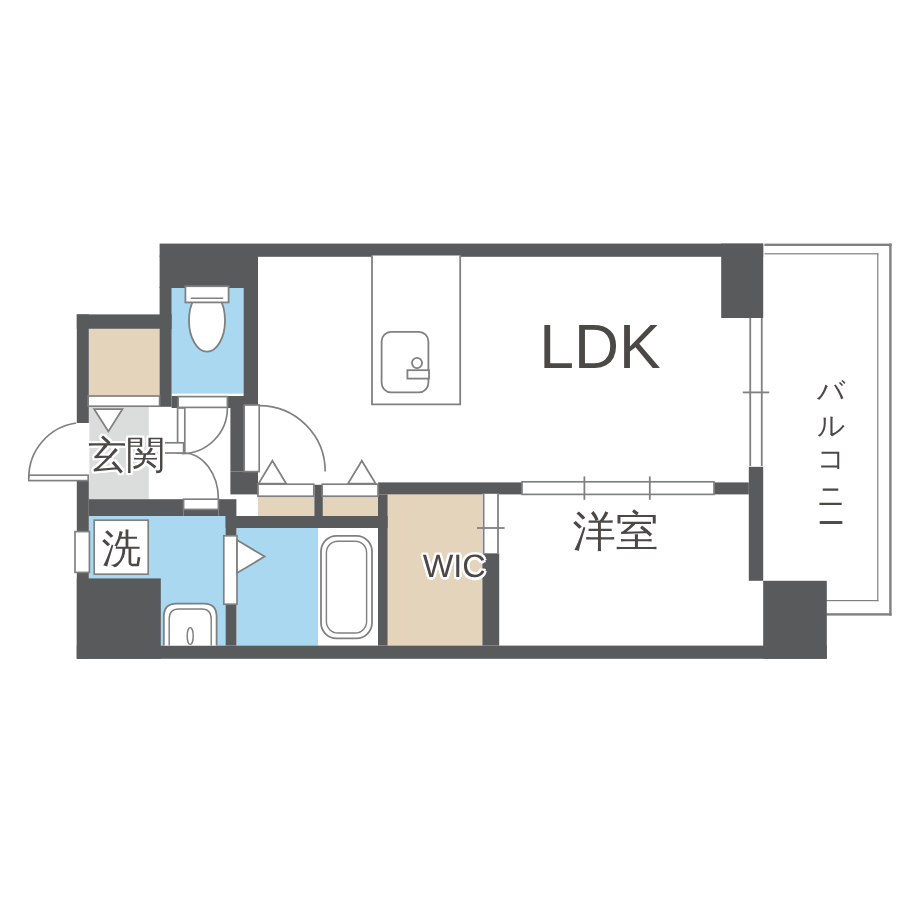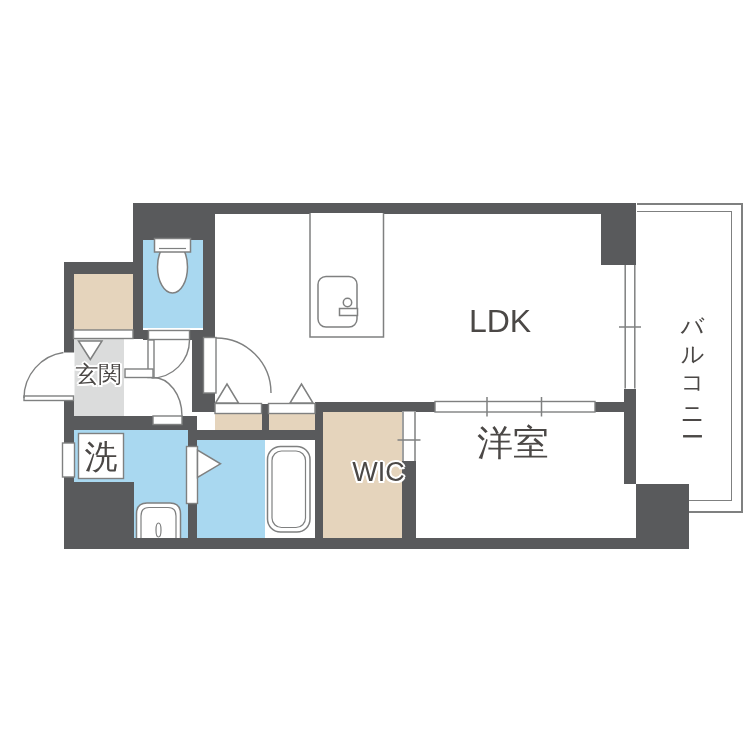--- a/index.html
+++ b/index.html
@@ -126,23 +126,23 @@
 
     <g fill="#ffffff" stroke="var(--outline)" stroke-width="1.5">
       <path d="M 136.5,538 L 136.5,514 Q 136.5,503 147,503 L 170,503 Q 180.5,503 180.5,514 L 180.5,538"></path>
       <path d="M 141,538 L 141,516 Q 141,507.5 149,507.5 L 168,507.5 Q 176,507.5 176,516 L 176,538" fill="none" stroke-width="1.2"></path>
       <ellipse cx="158.5" cy="530" rx="2.5" ry="7" stroke-width="1.2"></ellipse>
     </g>
 
     <rect x="78.5" y="433.5" width="45" height="45" fill="#ffffff" stroke="var(--outline)" stroke-width="1.4"></rect>
   </svg>
 
-  <div class="lbl" style="left:425px;top:262px;width:150px;font-size:32px;margin-top:42px;">
+  <div class="lbl" style="left:425px;top:262px;width:150px;font-size:52px;">
     <div>LDK</div>
   </div>
   <div class="lbl" style="left:438px;top:421px;width:150px;font-size:36px;line-height:1.22;">
     <div>洋室</div>
   </div>
   <div class="lbl halo" style="left:323px;top:458px;width:79px;font-size:27px;padding-left:16px;">WIC</div>
-  <div class="lbl halo" style="left:73.5px;top:362px;width:50px;font-size:23px;">玄関</div>
+  <div class="lbl halo" style="left:73.5px;top:362px;width:50px;font-size:32px;">玄関</div>
   <div class="lbl" style="left:78.5px;top:439px;width:45px;font-size:33px;">洗</div>
   <div class="lbl vtext" style="left:677px;top:285px;width:28px;height:160px;font-size:23px;">バルコニー</div>
 </div>
 
 </body></html>

